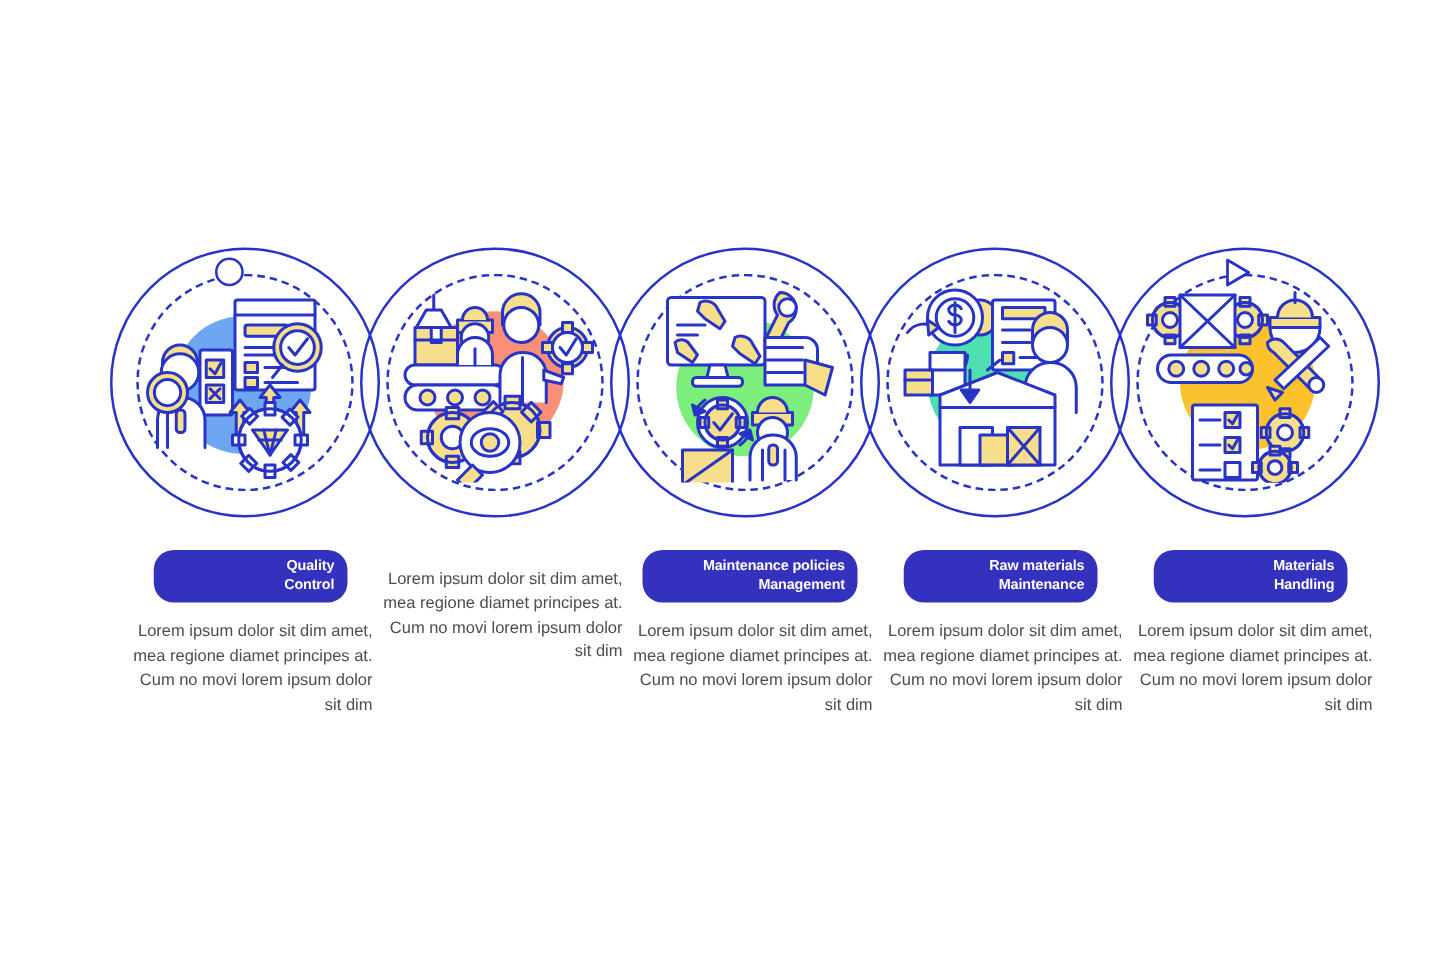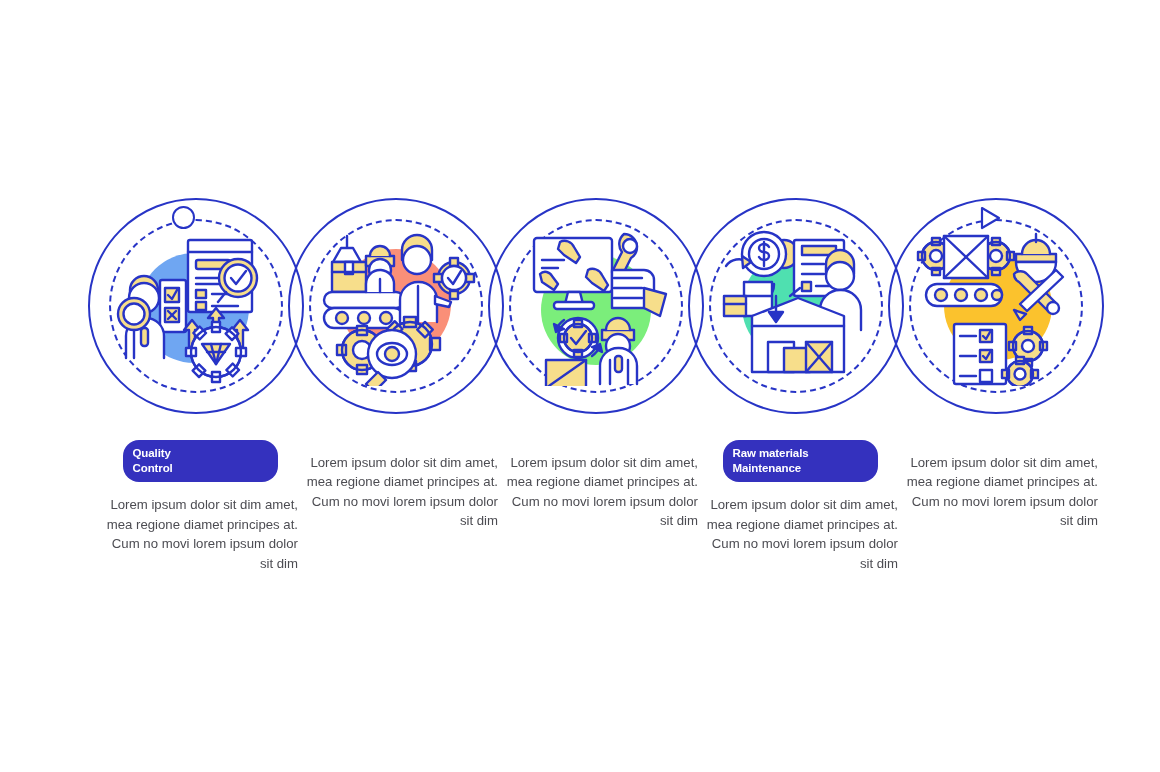--- a/index.html
+++ b/index.html
@@ -101,21 +101,21 @@
     width: 200px;
   }
   .pill {
     width: 155px;
     margin: 0 auto;
     background: #3431BE;
     color: #ffffff;
     border-radius: 16px;
     padding: 6px 10px 7px;
     box-sizing: border-box;
-    text-align: left;
+    text-align: right;
     font-size: 11.5px;
     font-weight: bold;
     line-height: 1.28;
     letter-spacing: -0.1px;
   }
   .pill.wide { width: 172px; }
   .desc {
     margin: 13px 0 0;
     text-align: right;
     color: #4c4c52;
@@ -483,28 +483,36 @@
         <div>Control</div>
       </div>
       <p class="desc">Lorem ipsum dolor sit dim amet, mea regione diamet principes at. Cum no movi lorem ipsum dolor sit dim</p>
     </div>
 
     <div class="col" style="left:300px">
       <p class="desc">Lorem ipsum dolor sit dim amet, mea regione diamet principes at. Cum no movi lorem ipsum dolor sit dim</p>
     </div>
 
     <div class="col" style="left:500px">
+      <div class="pill wide">
+        <div>Maintenance policies</div>
+        <div>Management</div>
+      </div>
       <p class="desc">Lorem ipsum dolor sit dim amet, mea regione diamet principes at. Cum no movi lorem ipsum dolor sit dim</p>
     </div>
 
     <div class="col" style="left:700px">
       <div class="pill">
         <div>Raw materials</div>
         <div>Maintenance</div>
       </div>
       <p class="desc">Lorem ipsum dolor sit dim amet, mea regione diamet principes at. Cum no movi lorem ipsum dolor sit dim</p>
     </div>
 
     <div class="col" style="left:900px">
+      <div class="pill">
+        <div>Materials</div>
+        <div>Handling</div>
+      </div>
       <p class="desc">Lorem ipsum dolor sit dim amet, mea regione diamet principes at. Cum no movi lorem ipsum dolor sit dim</p>
     </div>
   </div>
 </div>
 
 </body></html>

